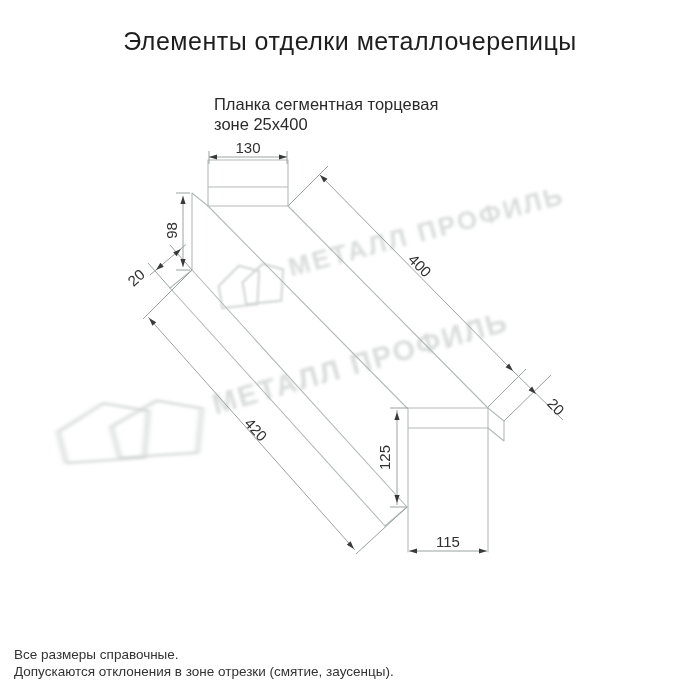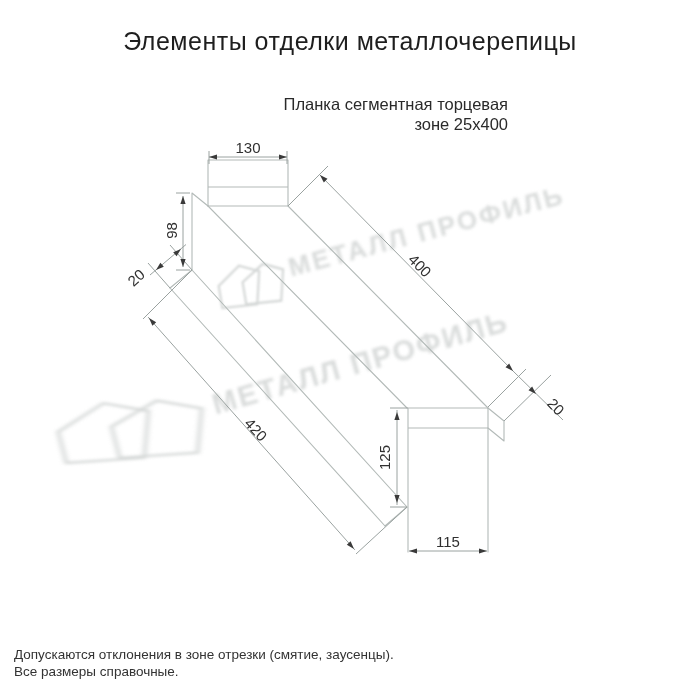--- a/index.html
+++ b/index.html
@@ -1,20 +1,20 @@
 <!DOCTYPE html>
 <html><head>
 <meta charset="utf-8">
 <style>
   html,body{margin:0;padding:0;background:#ffffff;}
   .page{position:relative;width:700px;height:700px;background:#ffffff;overflow:hidden;
         font-family:"Liberation Sans","DejaVu Sans",sans-serif;}
   .title{position:absolute;left:0;top:27px;width:700px;text-align:center;
          font-size:25px;color:#1e1e1e;letter-spacing:0.5px;}
-  .subtitle{position:absolute;left:208px;top:95px;width:300px;text-align:right;
+  .subtitle{position:absolute;left:214px;top:95px;width:300px;text-align:left;
             font-size:16.5px;line-height:19.5px;color:#2a2a2a;}
   .drawing-svg{position:absolute;left:0;top:0;}
   .dim{position:absolute;font-size:15px;color:#303030;text-align:center;width:40px;height:17px;line-height:17px;}
   .rot-90{transform:rotate(-90deg);}
   .rot45{transform:rotate(45deg);}
   .rot47{transform:rotate(47deg);}
   .rot-42{transform:rotate(-42deg);}
   .wm-text{position:absolute;white-space:nowrap;font-weight:bold;color:#c2c6c5;
            opacity:0.62;filter:blur(1.6px);transform-origin:0 50%;}
   .wm1{left:289px;top:253px;font-size:26px;letter-spacing:2.5px;transform:rotate(-15deg);}
@@ -118,17 +118,17 @@
   <div class="dim" style="left:228px;top:139px;">130</div>
   <div class="dim rot-90" style="left:151px;top:222px;">98</div>
   <div class="dim rot-42" style="left:116px;top:269px;">20</div>
   <div class="dim rot45" style="left:400px;top:257px;">400</div>
   <div class="dim rot47" style="left:236px;top:421px;">420</div>
   <div class="dim rot47" style="left:536px;top:398px;">20</div>
   <div class="dim rot-90" style="left:364px;top:449px;">125</div>
   <div class="dim" style="left:428px;top:533px;text-align:center;">115</div>
 
   <div class="footer">
+    <div>Все размеры справочные.</div>
     <div>Допускаются отклонения в зоне отрезки (смятие, заусенцы).</div>
-    <div>Все размеры справочные.</div>
   </div>
 
 </div>
 
 </body></html>

